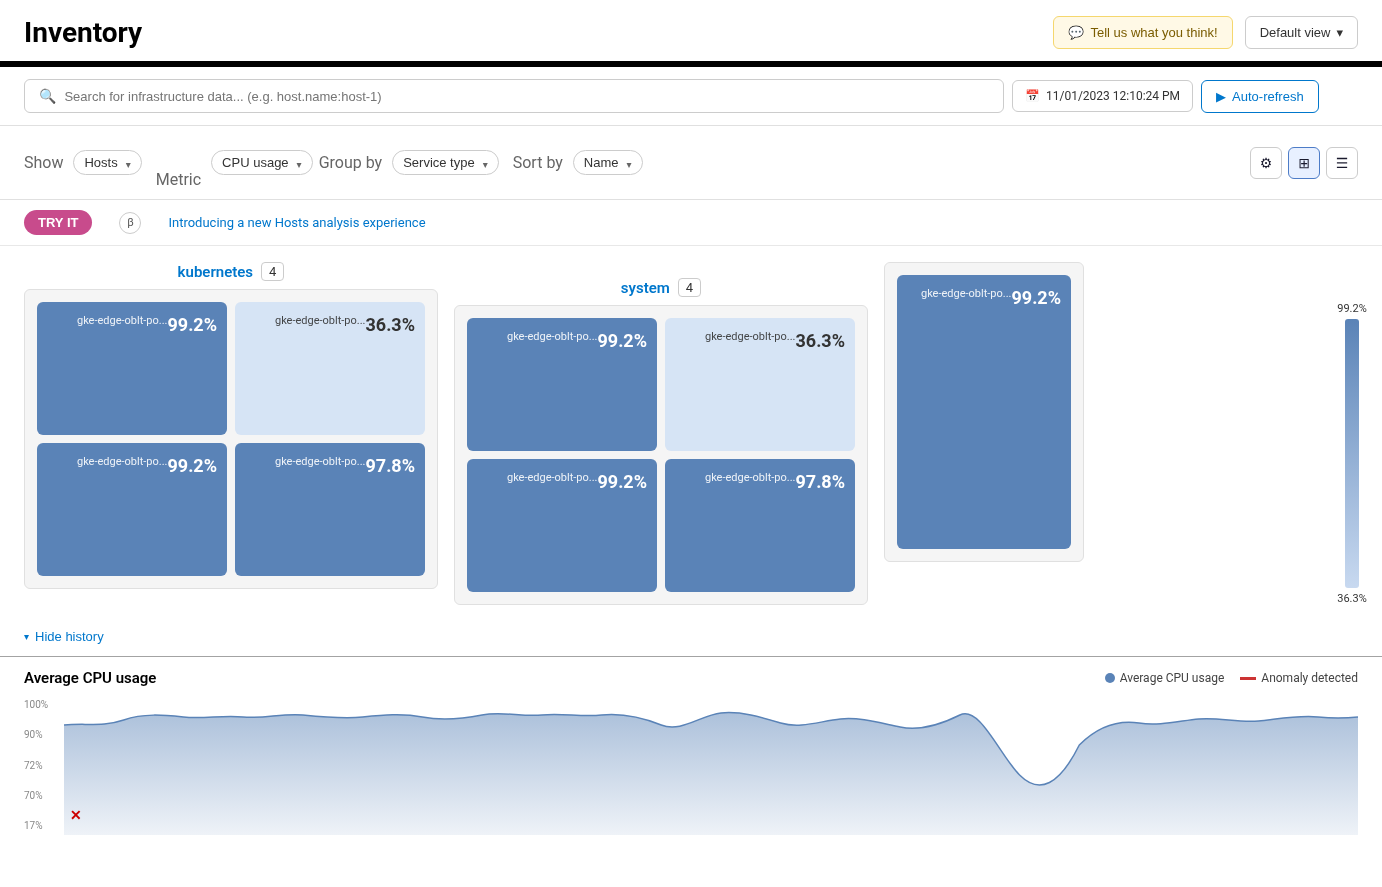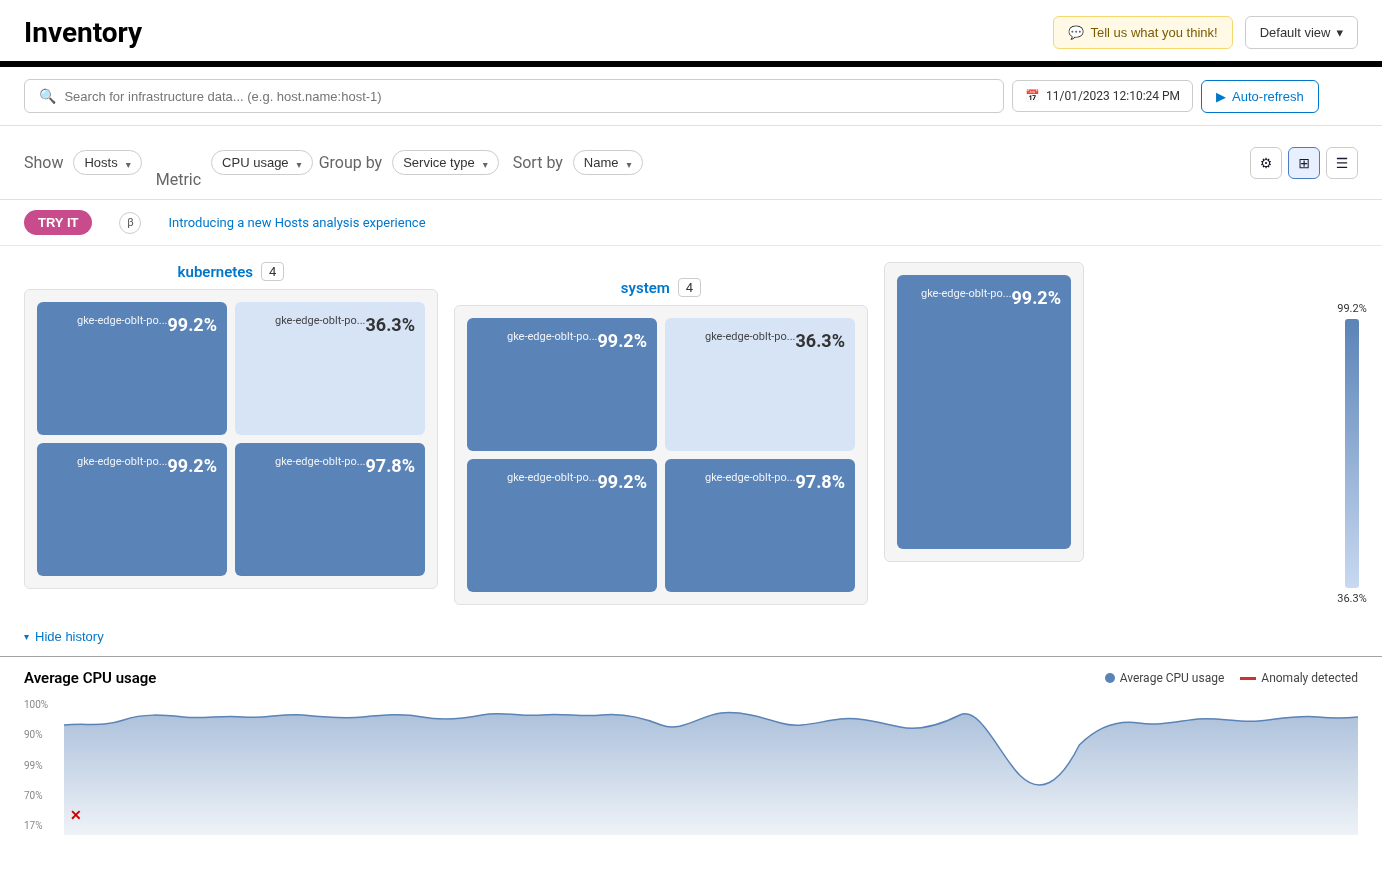--- a/index.html
+++ b/index.html
@@ -232,21 +232,21 @@
       <div class="legend-item">
         <div class="legend-line"></div>
         <span>Anomaly detected</span>
       </div>
     </div>
   </div>
   <div class="chart-area">
     <div class="chart-y-labels">
       <span class="chart-y-label">100%</span>
       <span class="chart-y-label">90%</span>
-      <span class="chart-y-label">99%</span>
+      <span class="chart-y-label">72%</span>
       <span class="chart-y-label">70%</span>
       <span class="chart-y-label">17%</span>
     </div>
     <div class="chart-svg-wrap">
       <svg width="100%" height="100%" viewBox="0 0 1300 140" preserveAspectRatio="none">
         <defs>
           <linearGradient id="areaGrad" x1="0" y1="0" x2="0" y2="1">
             <stop offset="0%" stop-color="#5a83b7" stop-opacity="0.5"></stop>
             <stop offset="100%" stop-color="#5a83b7" stop-opacity="0.1"></stop>
           </linearGradient>

